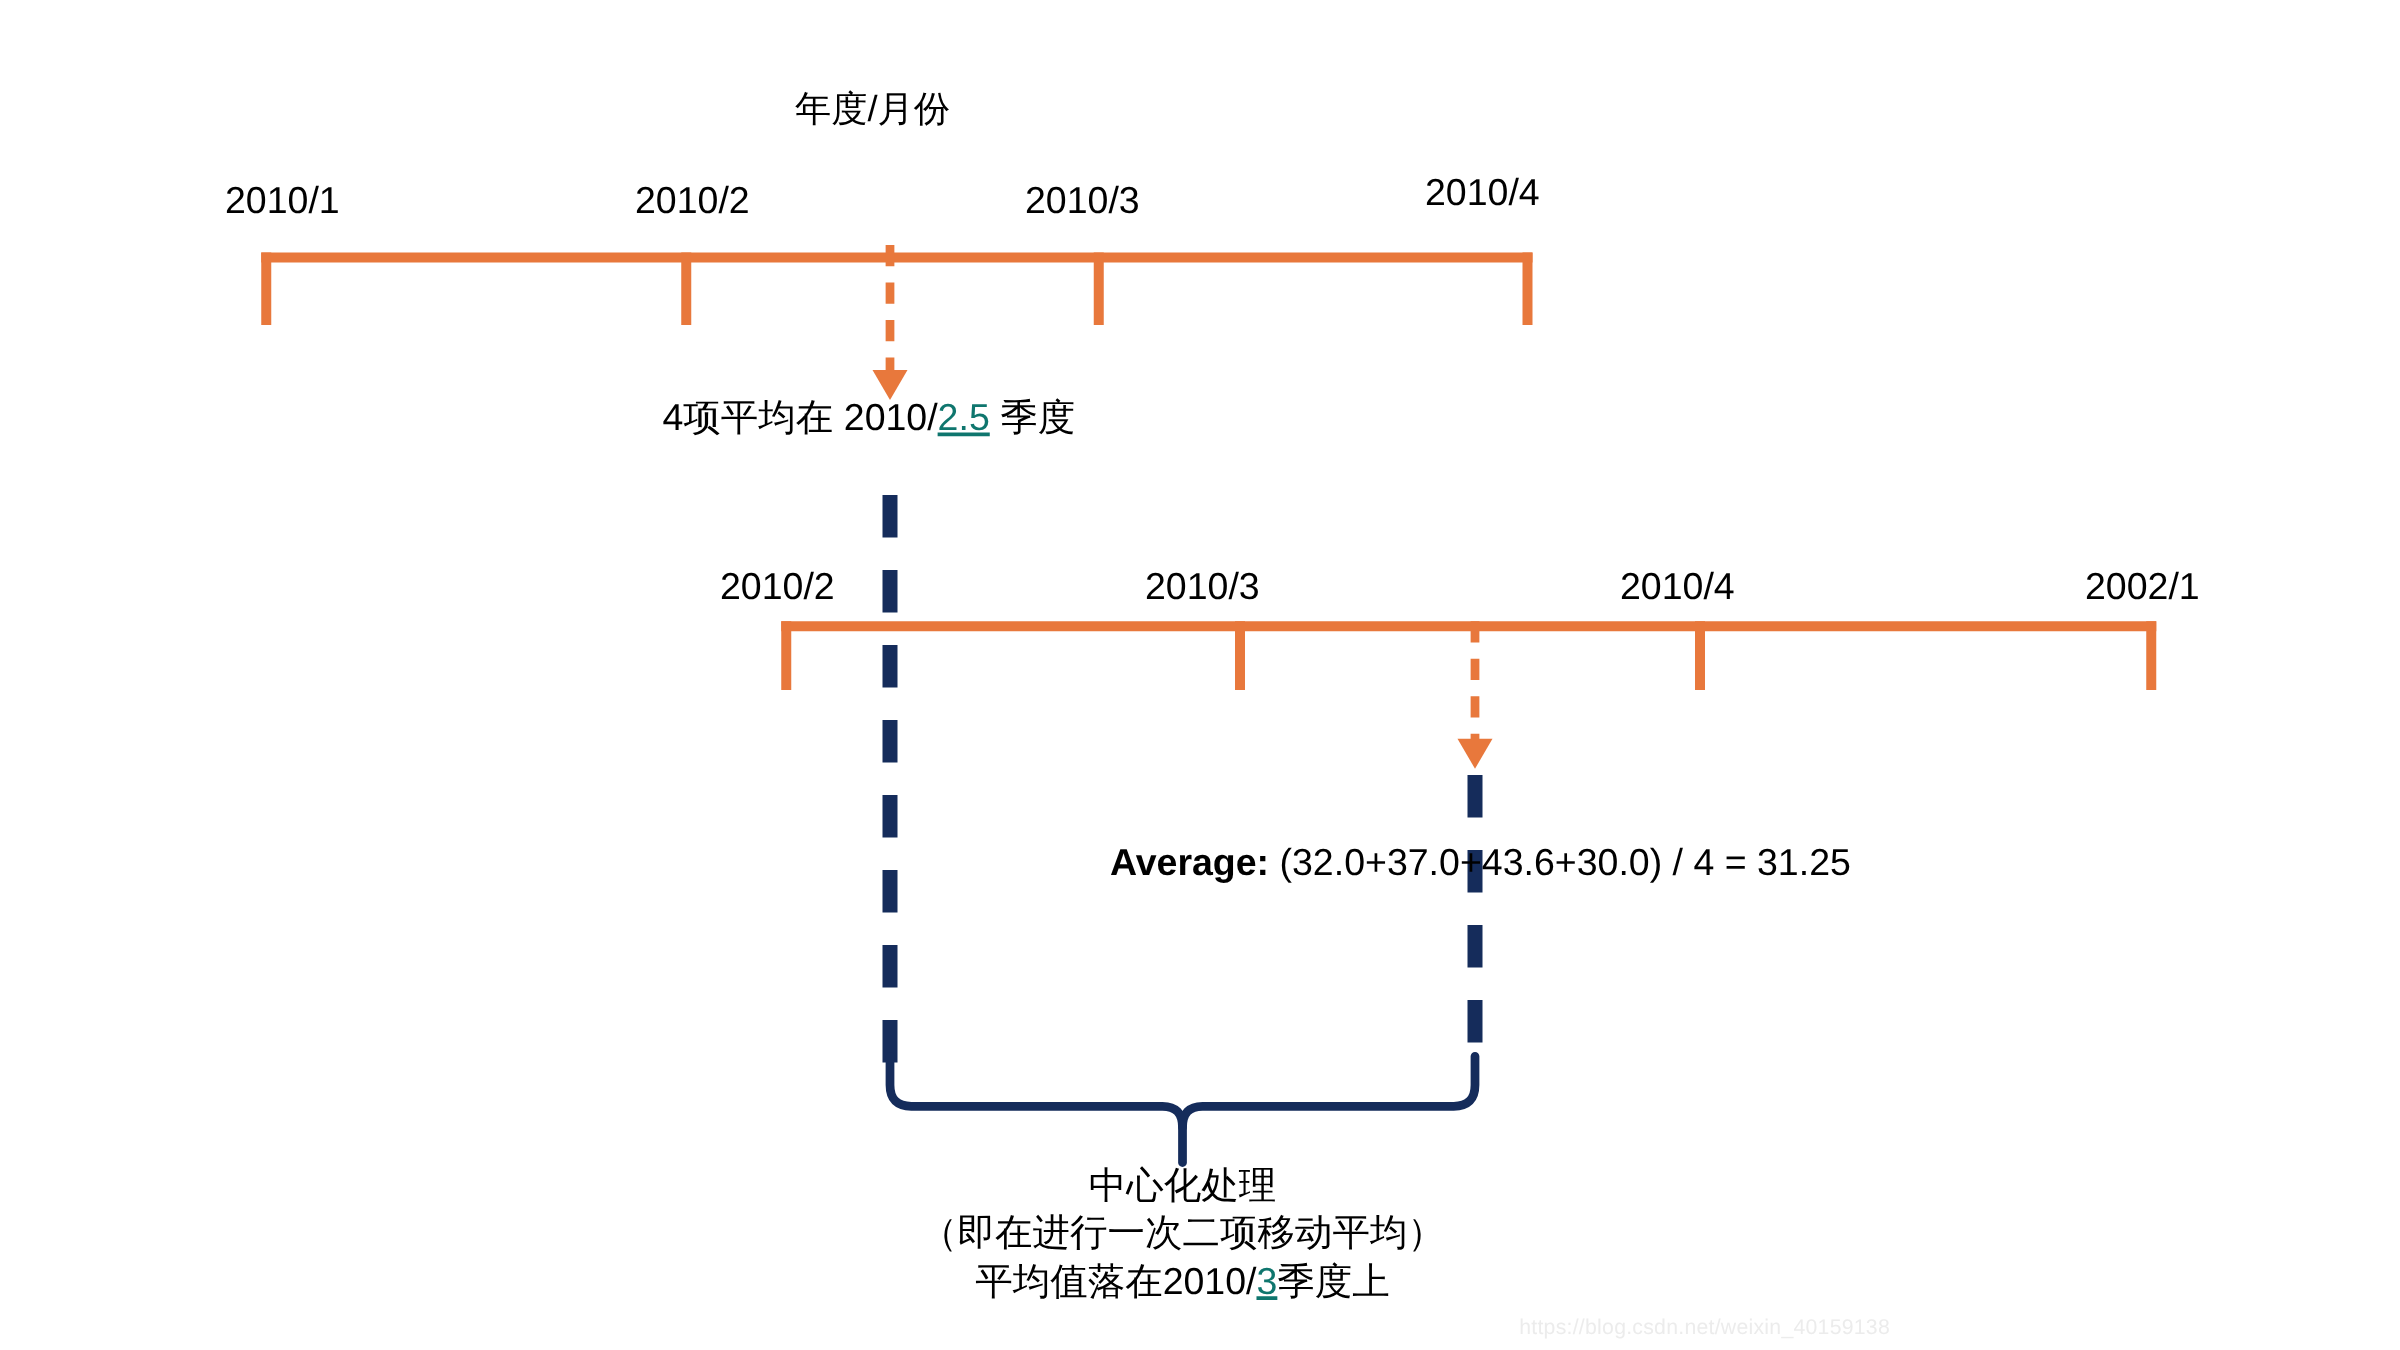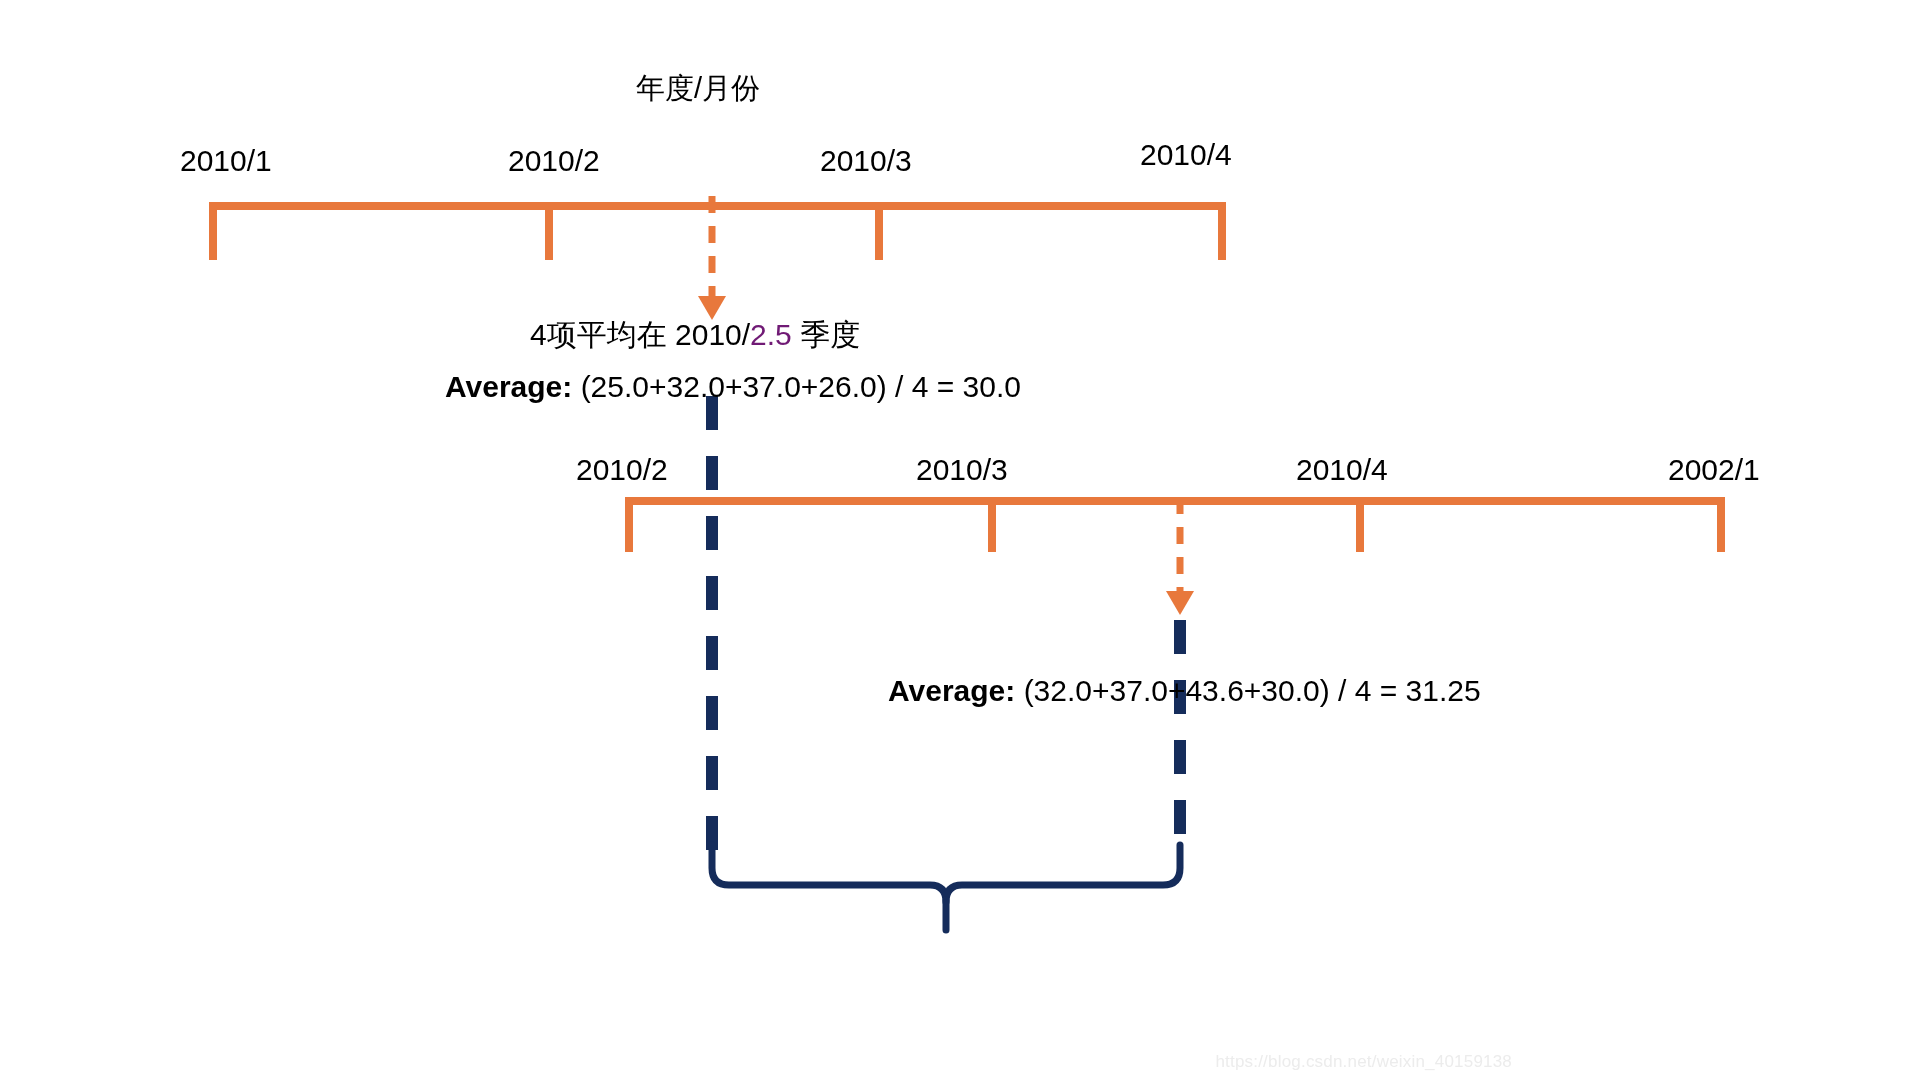--- a/index.html
+++ b/index.html
@@ -45,21 +45,22 @@
   .note-line {
     position: absolute;
     white-space: nowrap;
     font-size: 30px;
     line-height: 1;
   }
   .avg-label {
     font-weight: bold;
   }
   .red {
-    color: #701a75;
+    color: #0f766e;
+    text-decoration: underline;
   }
   .bottom-note {
     position: absolute;
     text-align: center;
     font-size: 30px;
     line-height: 1.28;
     white-space: nowrap;
   }
   .watermark {
     position: absolute;
@@ -127,32 +128,35 @@
 
   <div class="lbl tick-label" style="left:180px; top:146px;">2010/1</div>
   <div class="lbl tick-label" style="left:508px; top:146px;">2010/2</div>
   <div class="lbl tick-label" style="left:820px; top:146px;">2010/3</div>
   <div class="lbl tick-label" style="left:1140px; top:140px;">2010/4</div>
 
   <div class="note-line" style="left:530px; top:320px;">
     <span>4项平均在 2010/</span><span class="red">2.5</span><span> 季度</span>
   </div>
 
-  <div class="note-line" style="left:445px; top:372px;">
-    <span class="avg-label">Average:</span>
-    <span>(25.0+32.0+37.0+26.0) / 4 = 30.0</span>
-  </div>
 
   <div class="lbl tick-label" style="left:576px; top:455px;">2010/2</div>
   <div class="lbl tick-label" style="left:916px; top:455px;">2010/3</div>
   <div class="lbl tick-label" style="left:1296px; top:455px;">2010/4</div>
   <div class="lbl tick-label" style="left:1668px; top:455px;">2002/1</div>
 
 
   <div class="note-line" style="left:888px; top:676px;">
     <span class="avg-label">Average:</span>
     <span>(32.0+37.0+43.6+30.0) / 4 = 31.25</span>
   </div>
 
+  <div class="bottom-note" style="left:646px; top:930px; width:600px;">
+    <div>中心化处理</div>
+    <div>（即在进行一次二项移动平均）</div>
+    <div>
+      <span>平均值落在2010/</span><span class="red">3</span><span>季度上</span>
+    </div>
+  </div>
 
   <div class="watermark">https://blog.csdn.net/weixin_40159138</div>
 
 </div>
 
 </body></html>

